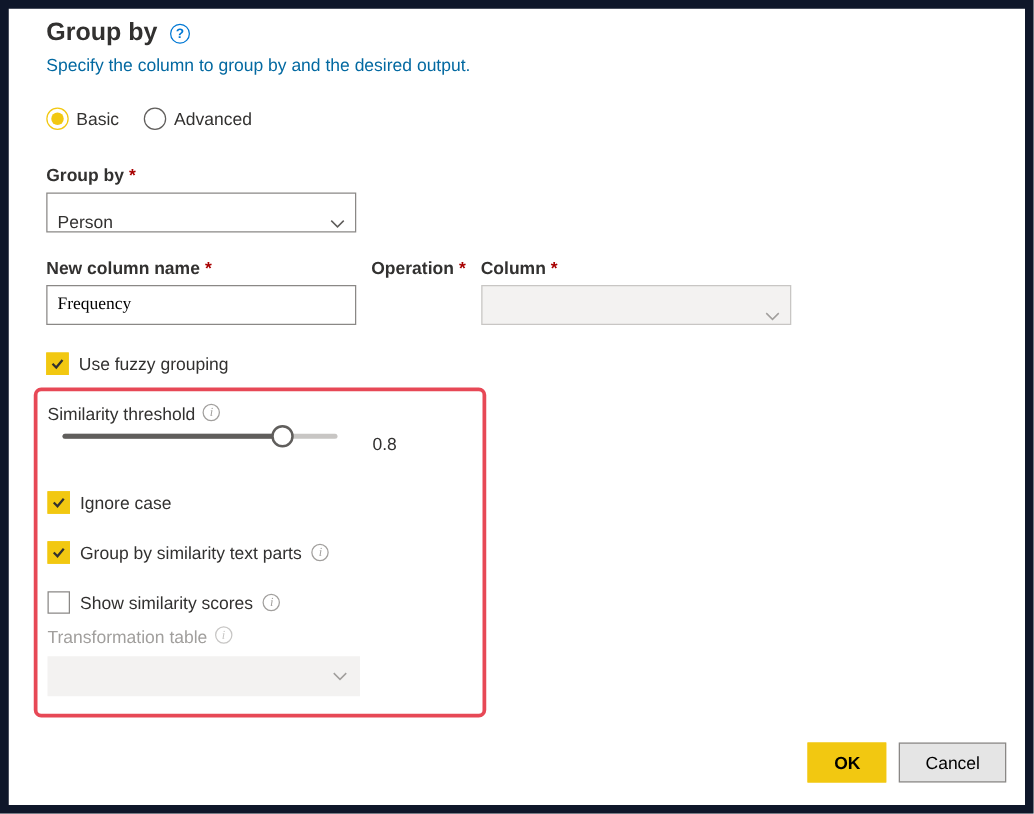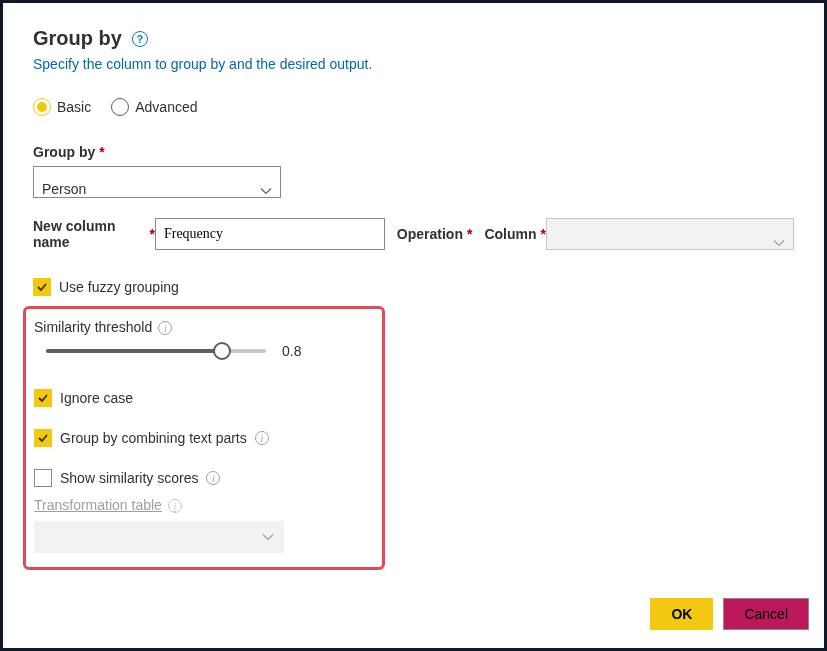--- a/index.html
+++ b/index.html
@@ -5,22 +5,22 @@
     * { box-sizing: border-box; margin: 0; padding: 0; }
     body {
       font-family: "Segoe UI", -apple-system, sans-serif;
       font-size: 14px;
       color: #323130;
       background: #fff;
     }
     .dialog {
       width: 827px;
       height: 651px;
-      border: 3px solid #0f172a;
-      padding: 22px 30px 0 30px;
+      border: 7px solid #0f172a;
+      padding: 6px 30px 0 30px;
       position: relative;
     }
     .title-row { display: flex; align-items: center; gap: 10px; margin-bottom: 6px; margin-top: 2px;}
     h1 { font-size: 20px; font-weight: 600; }
     .help-icon {
       width: 16px; height: 16px; border: 1.5px solid #0078d4; border-radius: 50%;
       display: inline-flex; align-items: center; justify-content: center;
       color: #0078d4; font-size: 11px; font-weight: 600;
     }
     .subtitle { font-size: 14px; color: #0369a1; margin-bottom: 26px; }
@@ -41,21 +41,21 @@
       width: 248px; height: 32px; border: 1px solid #8a8886;
       display: flex; align-items: center; padding: 0 8px; background:#fff;
       font-size: 14px; color: #323130;
     }
     .select-box { justify-content: space-between; cursor: pointer; align-items: flex-end; }
     .text-box input {
       border: none; outline: none; font-size: 14px; font-family: Liberation Serif, serif; width: 100%;
     }
     .chev { width: 12px; height: 12px; }
     .row3 { display: flex; gap: 12px; margin-bottom: 16px; }
-    .row3 .col { display:flex; flex-direction:row; }
+    .row3 .col { display:flex; flex-direction:column; }
     .select-disabled {
       background: #f3f2f1; color: #a19f9d; border-color: #c8c6c4;
     }
     .checkbox-row { display:flex; align-items:center; gap:8px; margin-bottom: 10px; margin-top: 22px;}
     .checkbox {
       width: 18px; height: 18px; border: 1px solid #8a8886; background:#fff;
       display:inline-flex; align-items:center; justify-content:center;
       cursor: pointer;
     }
     .checkbox.checked { background: #f2c811; border-color: #f2c811; }
@@ -68,22 +68,22 @@
       margin-left: -10px;
       width: 362px;
       position: relative;
     }
     .section-head { display:flex; align-items:center; gap:6px; font-weight:600; margin-bottom:10px; cursor:pointer;}
     .info-icon {
       width:14px; height:14px; border:1px solid #a19f9d; border-radius:50%;
       display:inline-flex; align-items:center; justify-content:center;
       color:#a19f9d; font-size:10px; font-style: italic; font-family: serif;
     }
-    .sub-label { font-size:14px; display:flex; align-items:flex-end; gap:6px; margin-bottom: 8px;}
-    .slider-row { display:flex; align-items:center; gap: 16px; margin-bottom: 30px; padding-left: 12px;}
+    .sub-label { font-size:14px; display:flex; align-items:flex-start; gap:6px; margin-bottom: 8px;}
+    .slider-row { display:flex; gap: 28px; margin-bottom: 30px; padding-left: 12px;}
     .slider-track {
       position: relative; width: 220px; height: 4px; background: #c8c6c4; border-radius:2px;
       cursor: pointer;
     }
     .slider-fill { position:absolute; left:0; top:0; height:4px; background:#605e5c; border-radius:2px; width: 80%;}
     .slider-thumb {
       position:absolute; top:50%; transform: translate(-50%,-50%);
       width:18px; height:18px; border-radius:50%; background:#fff; border:2px solid #605e5c;
       left: 80%; cursor: grab;
     }
@@ -92,21 +92,21 @@
     .tx-select {
       width: 250px; height: 32px; background:#f3f2f1; border:none;
       display:flex; align-items:center; justify-content:flex-end; padding: 0 10px;
     }
     .footer {
       position: absolute; bottom: 18px; right: 15px;
       display:flex; gap: 10px;
     }
     .btn {
       height: 32px; padding: 0 20px; font-size:14px; font-family:inherit;
-      border: 1px solid #8a8886; background:#be185d; cursor:pointer;
+      border: 1px solid #8a8886; background:#e5e5e5; cursor:pointer;
       display:inline-flex; align-items:center; justify-content:center;
     }
     .btn-primary { background:#f2c811; border-color:#f2c811; font-weight:600;}
     .group-by-section { margin-bottom: 20px; }
   </style>
 </head>
 <body>
 
 <div class="dialog">
   <div class="title-row">
@@ -202,33 +202,33 @@
       </span>
       <span>Ignore case</span>
     </div>
 
     <div class="checkbox-row">
       <span class="checkbox checked">
         <svg width="12" height="12" viewBox="0 0 12 12">
             <path d="M2 6 L5 9 L10 3" fill="none" stroke="#323130" stroke-width="1.8"></path>
           </svg>
       </span>
-      <span>Group by combining text parts</span>
+      <span>Group by similarity text parts</span>
       <span class="info-icon">i</span>
     </div>
 
     <div class="checkbox-row">
       <span class="checkbox">
         
       </span>
       <span>Show similarity scores</span>
       <span class="info-icon">i</span>
     </div>
 
-    <div class="sub-label opt-disabled" style="margin-top:6px;text-decoration:underline;">
+    <div class="sub-label opt-disabled" style="margin-top:6px;">
       <span>Transformation table</span>
       <span class="info-icon" style="opacity:.6">i</span>
     </div>
     <div class="tx-select">
       <svg class="chev" viewBox="0 0 12 12">
           <path d="M1 3.5 L6 8.5 L11 3.5" fill="none" stroke="#a19f9d" stroke-width="1.2"></path>
         </svg>
     </div>
   </div>
 

